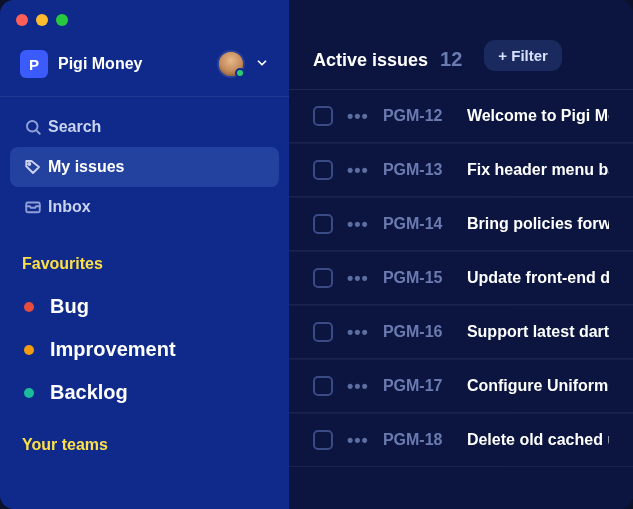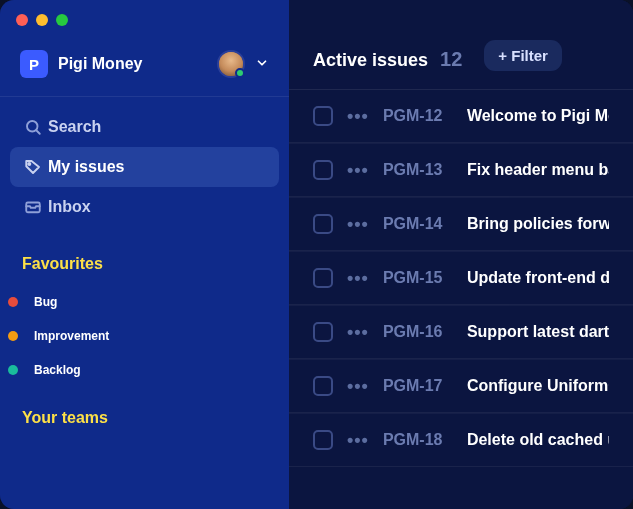--- a/index.html
+++ b/index.html
@@ -126,23 +126,23 @@
 .section-title {
   color: #fde047;
   font-weight: 700;
   font-size: 16px;
   padding: 22px 22px 12px 22px;
 }
 .fav-item {
   display: flex;
   align-items: center;
   gap: 16px;
-  padding: 10px 8px;
-  color: #fff;
-  font-size: 12px;
+  padding: 10px 24px;
+  color: #fff;
+  font-size: 20px;
   font-weight: 600;
   cursor: pointer;
 }
 .dot {
   width: 10px;
   height: 10px;
   border-radius: 50%;
   flex-shrink: 0;
 }
 

